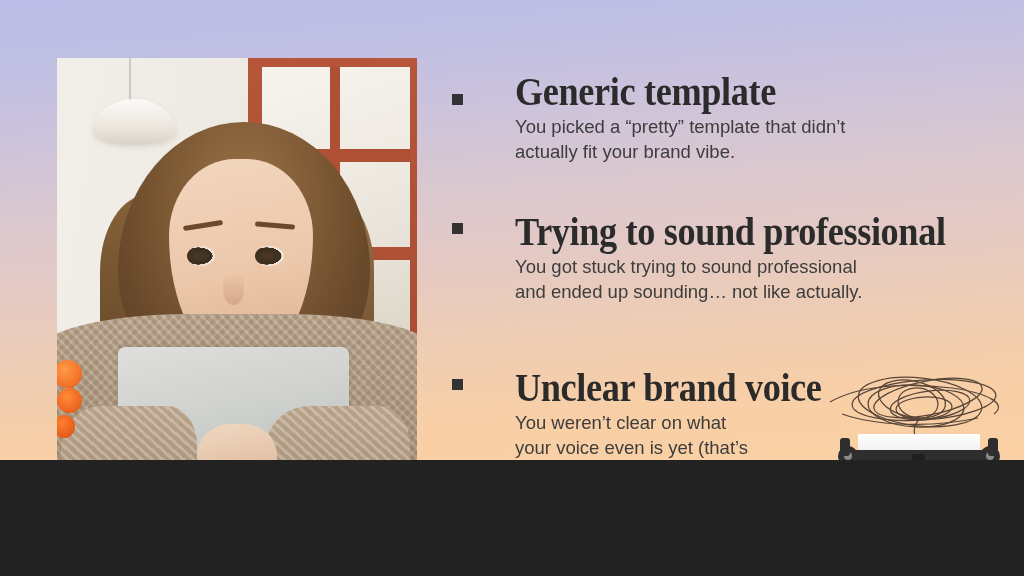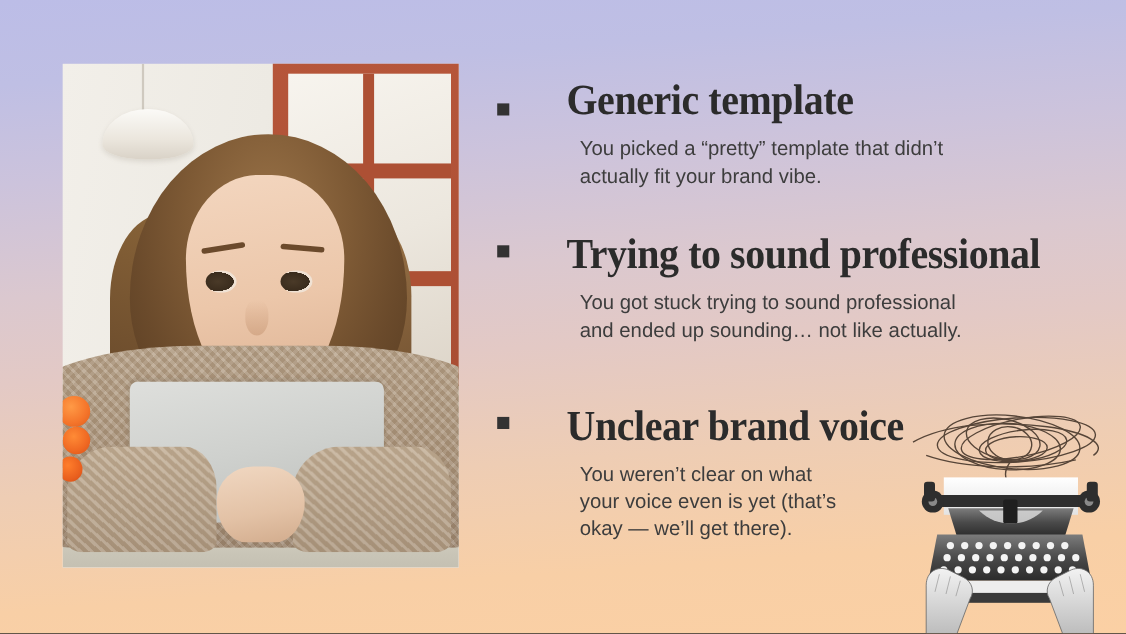--- a/index.html
+++ b/index.html
@@ -3,21 +3,21 @@
 <meta charset="utf-8">
 <style>
   html, body {
     margin: 0;
     padding: 0;
     background: #222;
   }
   #slide {
     position: relative;
     width: 1024px;
-    height: 576px;
+    height: 460px;
     overflow: hidden;
     background: linear-gradient(176deg,
         #bcbde7 0%,
         #bfbfe4 12%,
         #ccc3dc 26%,
         #dbc8cf 42%,
         #e3c9c5 54%,
         #eecdb4 70%,
         #f8cfa6 86%,
         #fbd0a4 100%);
@@ -179,21 +179,21 @@
     transform: scaleX(0.93);
     transform-origin: left center;
     white-space: nowrap;
     margin: 0 0 4px 0;
   }
   .bbody {
     font-family: "Liberation Sans", sans-serif;
     color: #3d3d3d;
     font-size: 18.5px;
     line-height: 1.33;
-    margin: 12px;
+    margin: 0;
     white-space: pre-line;
   }
 
   
   .typewriter {
     position: absolute;
     left: 812px;
     top: 362px;
     width: 212px;
     height: 214px;

